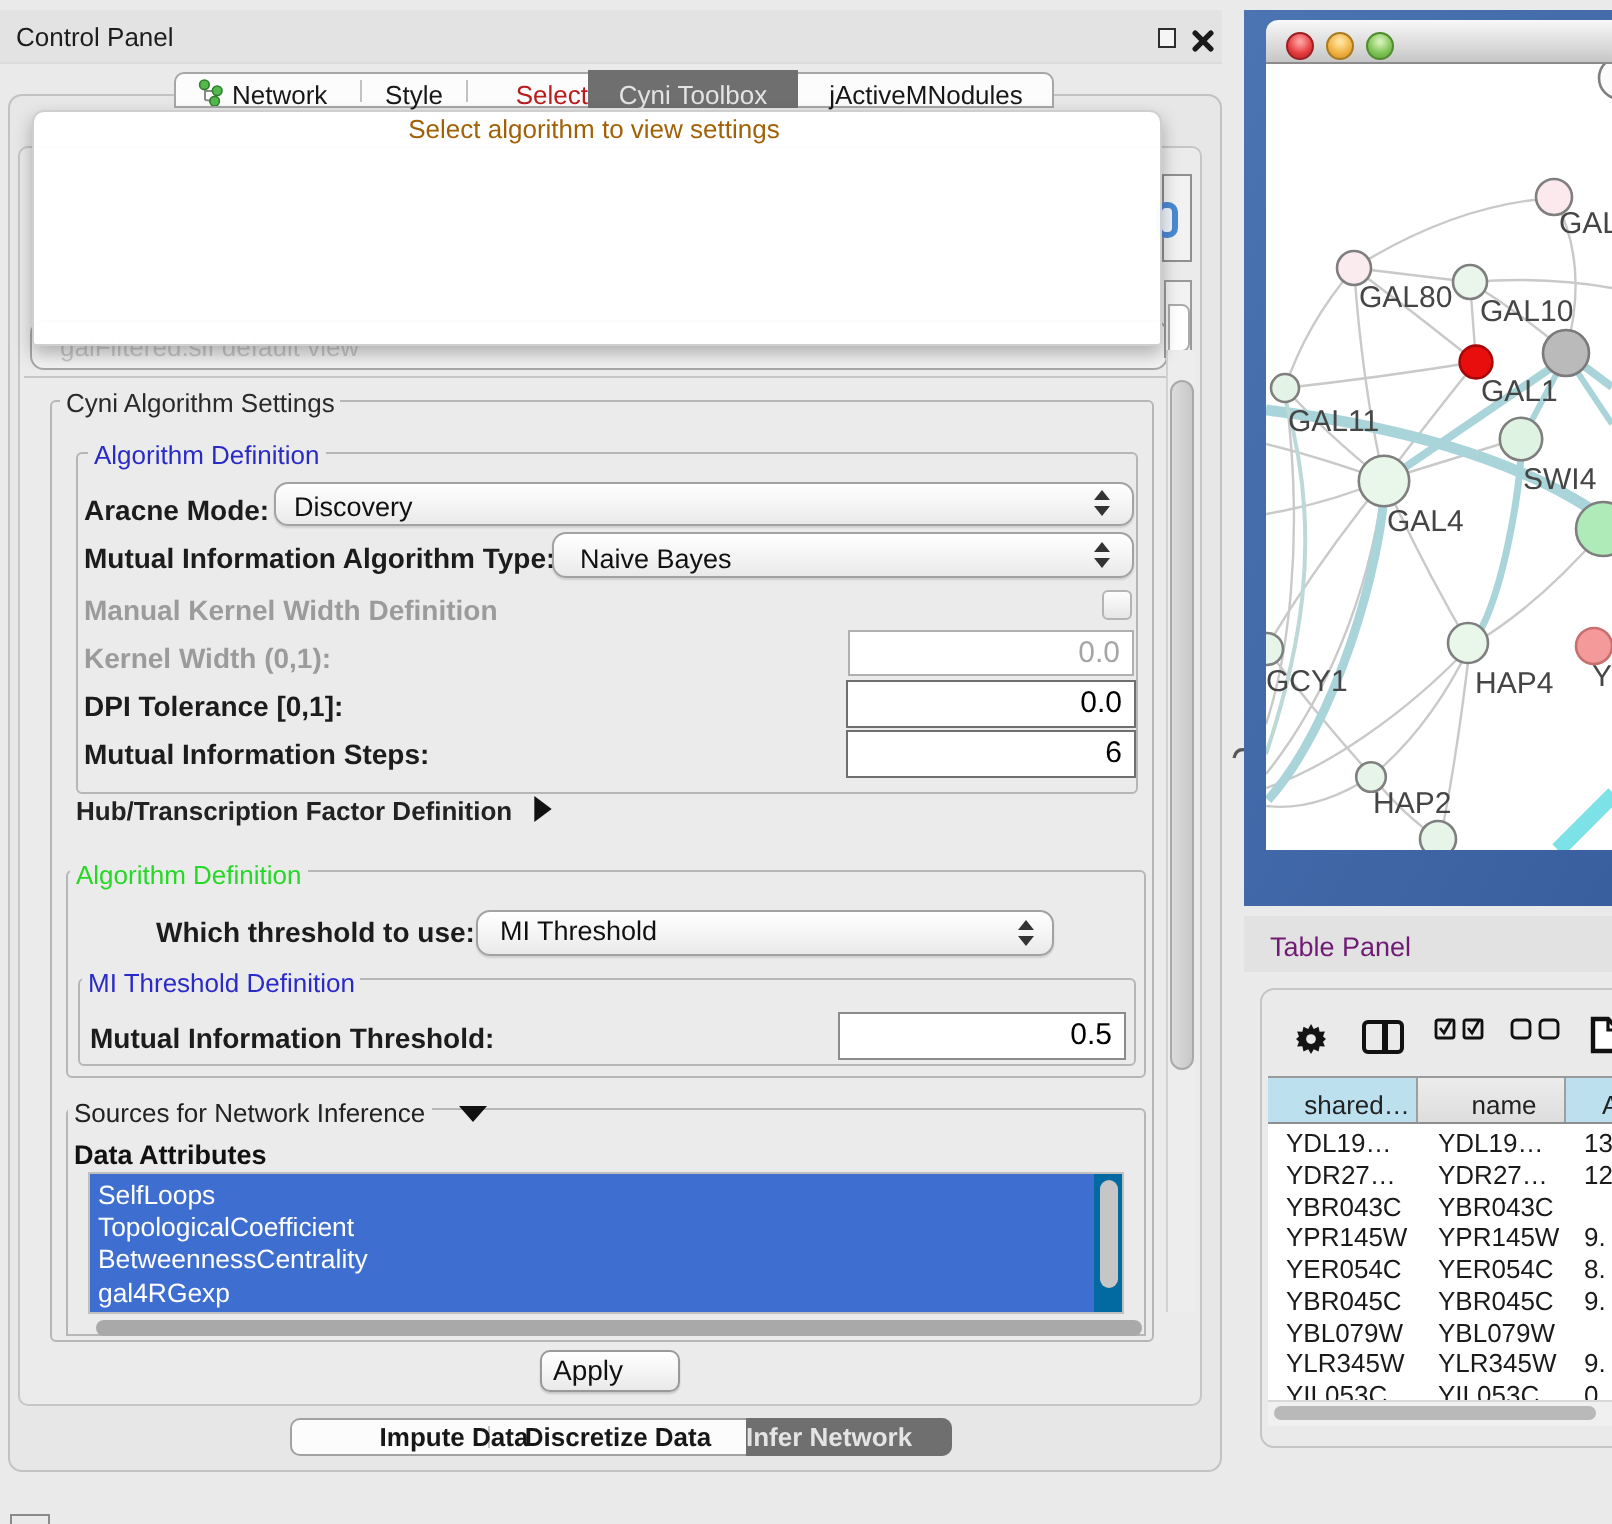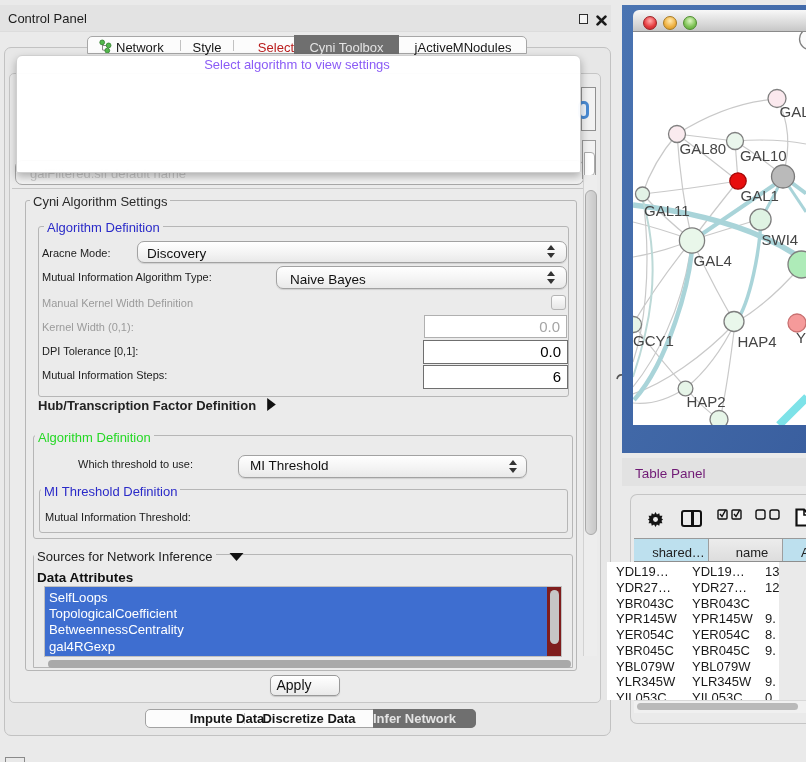--- a/index.html
+++ b/index.html
@@ -1,20 +1,20 @@
 <!DOCTYPE html>
 <html><head>
 <meta charset="utf-8">
 <style>
 html,body{margin:0;padding:0;}
 body{width:806px;height:762px;overflow:hidden;font-family:"Liberation Sans",sans-serif;background:#eaeaea;}
 .a{position:absolute;}
 #page{position:relative;width:806px;height:762px;background:#eaeaea;overflow:hidden;}
 .bold{font-weight:bold;}
-.lbl{font-size:11px;font-weight:normal;color:#1c1c1c;white-space:nowrap;}
+.lbl{font-size:14px;font-weight:bold;color:#1c1c1c;white-space:nowrap;}
 .dis{color:#9b9b9b;}
 .combo{background:linear-gradient(#ffffff,#f4f4f4 55%,#e9e9e9);border:1px solid #a2a2a2;border-radius:7px;box-shadow:0 1px 1px rgba(0,0,0,0.12);}
 .combotext{font-size:13.5px;color:#111;white-space:nowrap;}
 .tfield{background:#fff;border:1px solid #6f6f6f;font-size:15px;color:#000;text-align:right;white-space:nowrap;}
 .gtitle{font-size:13px;white-space:nowrap;background:#ebebeb;padding:0 3px;}
 .gbox{border:1px solid #b6b6b6;border-radius:3px;}
 </style>
 </head>
 <body>
 <div id="page">
@@ -40,21 +40,21 @@
 <circle cx="8.3" cy="11.6" r="2.4" fill="#53b84d" stroke="#2f7d2b" stroke-width="0.8"></circle>
 </svg>
 <div class="a" style="left:116px;top:40px;font-size:13px;color:#171717;">Network</div>
 <div class="a" style="left:181px;top:40px;width:52px;text-align:center;font-size:13px;color:#171717;">Style</div>
 <div class="a" style="left:234px;top:40px;width:60px;text-align:right;font-size:13px;color:#b91c1c;">Select</div>
 <div class="a" style="left:294px;top:40px;width:105px;text-align:center;font-size:13px;color:#e4e4e4;">Cyni Toolbox</div>
 <div class="a" style="left:399px;top:40px;width:128px;text-align:center;font-size:13px;color:#171717;">jActiveMNodules</div>
 
 <div class="a" style="left:15px;top:160px;width:567px;height:23px;background:#f3f3f3;border:1px solid #a8a8a8;border-radius:7px;"></div>
 <div class="a" style="left:12px;top:187.5px;width:585px;height:1px;background:#c6c6c6;"></div>
-<div class="a" style="left:30px;top:166px;font-size:13px;color:#c9c9c9;">galFiltered.sif default name</div>
+<div class="a" style="left:30px;top:166px;font-size:13px;color:#c9c9c9;">galFiltered.sif default view</div>
 <div class="a" style="left:581px;top:87px;width:13px;height:42px;border:1px solid #909090;background:#f2f2f2;"></div>
 <div class="a" style="left:578px;top:101px;width:5px;height:12px;border:3px solid #4a8ad2;border-radius:5px;background:#eef4fb;"></div>
 <div class="a" style="left:582px;top:140px;width:12px;height:37px;border:1px solid #9a9a9a;background:#f2f2f2;"></div>
 <div class="a" style="left:584px;top:152px;width:9px;height:22px;border:1px solid #ababab;border-radius:0 4px 4px 0;background:#fff;"></div>
 
 <div class="a gbox" style="left:25px;top:199.5px;width:550px;height:469px;"></div>
 <div class="a gtitle" style="left:30px;top:194px;color:#2a2a2a;">Cyni Algorithm Settings</div>
 
 <div class="a gbox" style="left:38px;top:225.5px;width:529px;height:169px;"></div>
 <div class="a gtitle" style="left:44px;top:220px;color:#2a2ac8;">Algorithm Definition</div>
@@ -99,29 +99,30 @@
 <div class="a combo" style="left:237.5px;top:455px;width:287px;height:21px;"></div>
 <div class="a combotext" style="left:250px;top:458px;">MI Threshold</div>
 <svg class="a" style="left:508px;top:460px;" width="10" height="13" viewBox="0 0 10 13">
       <path d="M5 0 L9 5 L1 5 Z" fill="#333"></path>
       <path d="M5 13 L9 8 L1 8 Z" fill="#333"></path>
     </svg>
 
 <div class="a gbox" style="left:39px;top:489px;width:527px;height:42px;"></div>
 <div class="a gtitle" style="left:41px;top:484px;color:#2a2ac8;background:#ebebeb;">MI Threshold Definition</div>
 <div class="a lbl" style="left:45px;top:510.5px;">Mutual Information Threshold:</div>
+<div class="a tfield" style="left:419px;top:506px;width:136px;height:22px;border:1px solid #8b8b8b;padding-right:6px;line-height:22px;">0.5</div>
 
 <div class="a gbox" style="left:33px;top:554px;width:538px;height:112px;border-radius:3px 3px 0 0;"></div>
 <div class="a gtitle" style="left:34px;top:548.5px;color:#222;">Sources for Network Inference</div>
 <svg class="a" style="left:229px;top:551.5px;" width="15" height="10" viewBox="0 0 14 10">
       <path d="M0 1 L14 1 L7 9 Z" fill="#111"></path>
     </svg>
 <div class="a" style="left:37px;top:569.5px;font-size:13.5px;font-weight:bold;color:#111;">Data Attributes</div>
 
-<div class="a" style="left:44px;top:586px;width:516px;height:69px;background:#7f1d1d;border:1px solid #c0c0c0;overflow:hidden;">
+<div class="a" style="left:44px;top:586px;width:516px;height:69px;background:#0369a1;border:1px solid #c0c0c0;overflow:hidden;">
   <div style="position:absolute;left:0;top:0;width:502px;height:69px;background:#3e6ed0;"></div>
   <div style="position:absolute;left:4px;top:2.6px;font-size:13.2px;color:#fff;line-height:16.4px;white-space:nowrap;">SelfLoops<br>TopologicalCoefficient<br>BetweennessCentrality<br>gal4RGexp</div>
   <div style="position:absolute;left:505px;top:3px;width:9px;height:54px;background:#c6c6c6;border-radius:5px;"></div>
 </div>
 <div class="a" style="left:48px;top:660px;width:523px;height:8px;background:#a9a9a9;border-radius:4px;"></div>
 
 <div class="a" style="left:270px;top:675px;width:68px;height:19px;background:linear-gradient(#ffffff,#f5f5f5 50%,#e9e9e9);border:1px solid #999;border-radius:5px;box-shadow:0 1px 1px rgba(0,0,0,0.15);"></div>
 <div class="a" style="left:270px;top:677px;width:48px;text-align:center;font-size:14px;color:#111;">Apply</div>
 
 <div class="a" style="left:145px;top:709px;width:331px;height:19px;background:#fcfcfc;border:1px solid #a2a2a2;border-radius:5px;box-sizing:border-box;"></div>
@@ -134,21 +135,21 @@
 <div class="a" style="left:583px;top:175px;width:13px;height:481px;background:#ededed;border-left:1px solid #d2d2d2;"></div>
 <div class="a" style="left:584.5px;top:190px;width:10px;height:343px;background:linear-gradient(90deg,#dcdcdc,#c8c8c8);border:1px solid #a9a9a9;border-radius:6px;"></div>
 
 <svg class="a" style="left:616px;top:372px;" width="8" height="8" viewBox="0 0 8 8">
       <path d="M1 7 Q2 2 7 3" stroke="#555" stroke-width="1.6" fill="none"></path>
     </svg>
 
 <div class="a" style="left:5px;top:757px;width:18px;height:12px;background:#e9e9e9;border:1.5px solid #8a8a8a;"></div>
 
 <div class="a" style="left:15.5px;top:55px;width:563px;height:116px;background:rgba(255,255,255,0.97);border:1px solid #cfcfcf;border-radius:6px 6px 2px 2px;box-shadow:0 4px 9px rgba(0,0,0,0.28);"></div>
-<div class="a" style="left:15.5px;top:57px;width:563px;text-align:center;font-size:13px;color:#8b5cf6;">Select algorithm to view settings</div>
+<div class="a" style="left:15.5px;top:57px;width:563px;text-align:center;font-size:13px;color:#a16207;">Select algorithm to view settings</div>
 
 <div class="a" style="left:622px;top:5px;width:184px;height:448px;background:linear-gradient(120deg,#4a74b2,#3a5f9f);"></div>
 <div class="a" style="left:633px;top:10px;width:173px;height:21px;background:linear-gradient(#f8f8f8,#d6d6d6 70%,#c6c6c6);border-bottom:1px solid #8b8b8b;border-radius:6px 0 0 0;"></div>
 <div class="a" style="left:643px;top:15.5px;width:12px;height:12px;border-radius:50%;background:radial-gradient(circle at 50% 30%,#ff9a9a,#e63c3e 55%,#c22. 0%);background:radial-gradient(circle at 50% 32%,#ff9f9f 8%,#e4393c 60%,#b0282c);border:0.5px solid #9c2023;"></div>
 <div class="a" style="left:663px;top:15.5px;width:12px;height:12px;border-radius:50%;background:radial-gradient(circle at 50% 32%,#ffe3a0 8%,#eeaf3e 60%,#c9912b);border:0.5px solid #a87a20;"></div>
 <div class="a" style="left:683px;top:15.5px;width:12px;height:12px;border-radius:50%;background:radial-gradient(circle at 50% 32%,#d2f0b5 8%,#7cc153 60%,#5ea13a);border:0.5px solid #4e8c2e;"></div>
 
 <svg class="a" style="left:633px;top:31.5px;background:#ffffff;" width="173" height="393" viewBox="0 0 173 393">
 <g fill="none" stroke="#c9c9c9" stroke-width="1.2">
 <path d="M144,67 Q95,70 44,102"></path>
@@ -253,21 +254,21 @@
 
 <div class="a" style="left:634px;top:538px;width:172px;height:24px;background:#e3e3e3;border-top:1px solid #9a9a9a;border-bottom:1px solid #8e8e8e;box-sizing:border-box;overflow:hidden;">
   <div style="position:absolute;left:0;top:0;width:75px;height:24px;background:#bde0ee;border-right:1px solid #9e9e9e;box-sizing:border-box;"></div>
   <div style="position:absolute;left:75px;top:0;width:73.5px;height:24px;border-right:1px solid #9e9e9e;box-sizing:border-box;background:linear-gradient(#ececec,#dcdcdc);"></div>
   <div style="position:absolute;left:148.5px;top:0;width:23.5px;height:24px;background:#bde0ee;"></div>
       <div style="position:absolute;left:167px;top:6px;font-size:13px;color:#222;">A</div>
   <div style="position:absolute;left:14px;top:6px;width:61px;text-align:center;font-size:13px;color:#222;">shared…</div>
   <div style="position:absolute;left:85px;top:6px;width:66px;text-align:center;font-size:13px;color:#222;">name</div>
 </div>
 
-<div class="a" style="left:607px;top:562px;width:172px;height:138px;background:#fff;overflow:hidden;font-size:13px;color:#1a1a1a;">
+<div class="a" style="left:634px;top:562px;width:172px;height:138px;background:#fff;overflow:hidden;font-size:13px;color:#1a1a1a;">
   <div style="position:absolute;left:9px;top:2px;line-height:15.75px;white-space:nowrap;">YDL19…<br>YDR27…<br>YBR043C<br>YPR145W<br>YER054C<br>YBR045C<br>YBL079W<br>YLR345W<br>YIL053C</div>
   <div style="position:absolute;left:85px;top:2px;line-height:15.75px;white-space:nowrap;">YDL19…<br>YDR27…<br>YBR043C<br>YPR145W<br>YER054C<br>YBR045C<br>YBL079W<br>YLR345W<br>YIL053C</div>
   <div style="position:absolute;left:158px;top:2px;line-height:15.75px;white-space:nowrap;">13<br>12<br>&nbsp;<br>9.<br>8.<br>9.<br>&nbsp;<br>9.<br>0.</div>
 </div>
 
 <div class="a" style="left:634px;top:700px;width:172px;height:12px;background:#f0f0f0;border-top:1px solid #d8d8d8;"></div>
 <div class="a" style="left:637px;top:703px;width:161px;height:7px;background:#b9b9b9;border-radius:4px;"></div>
 
 </div>
 

